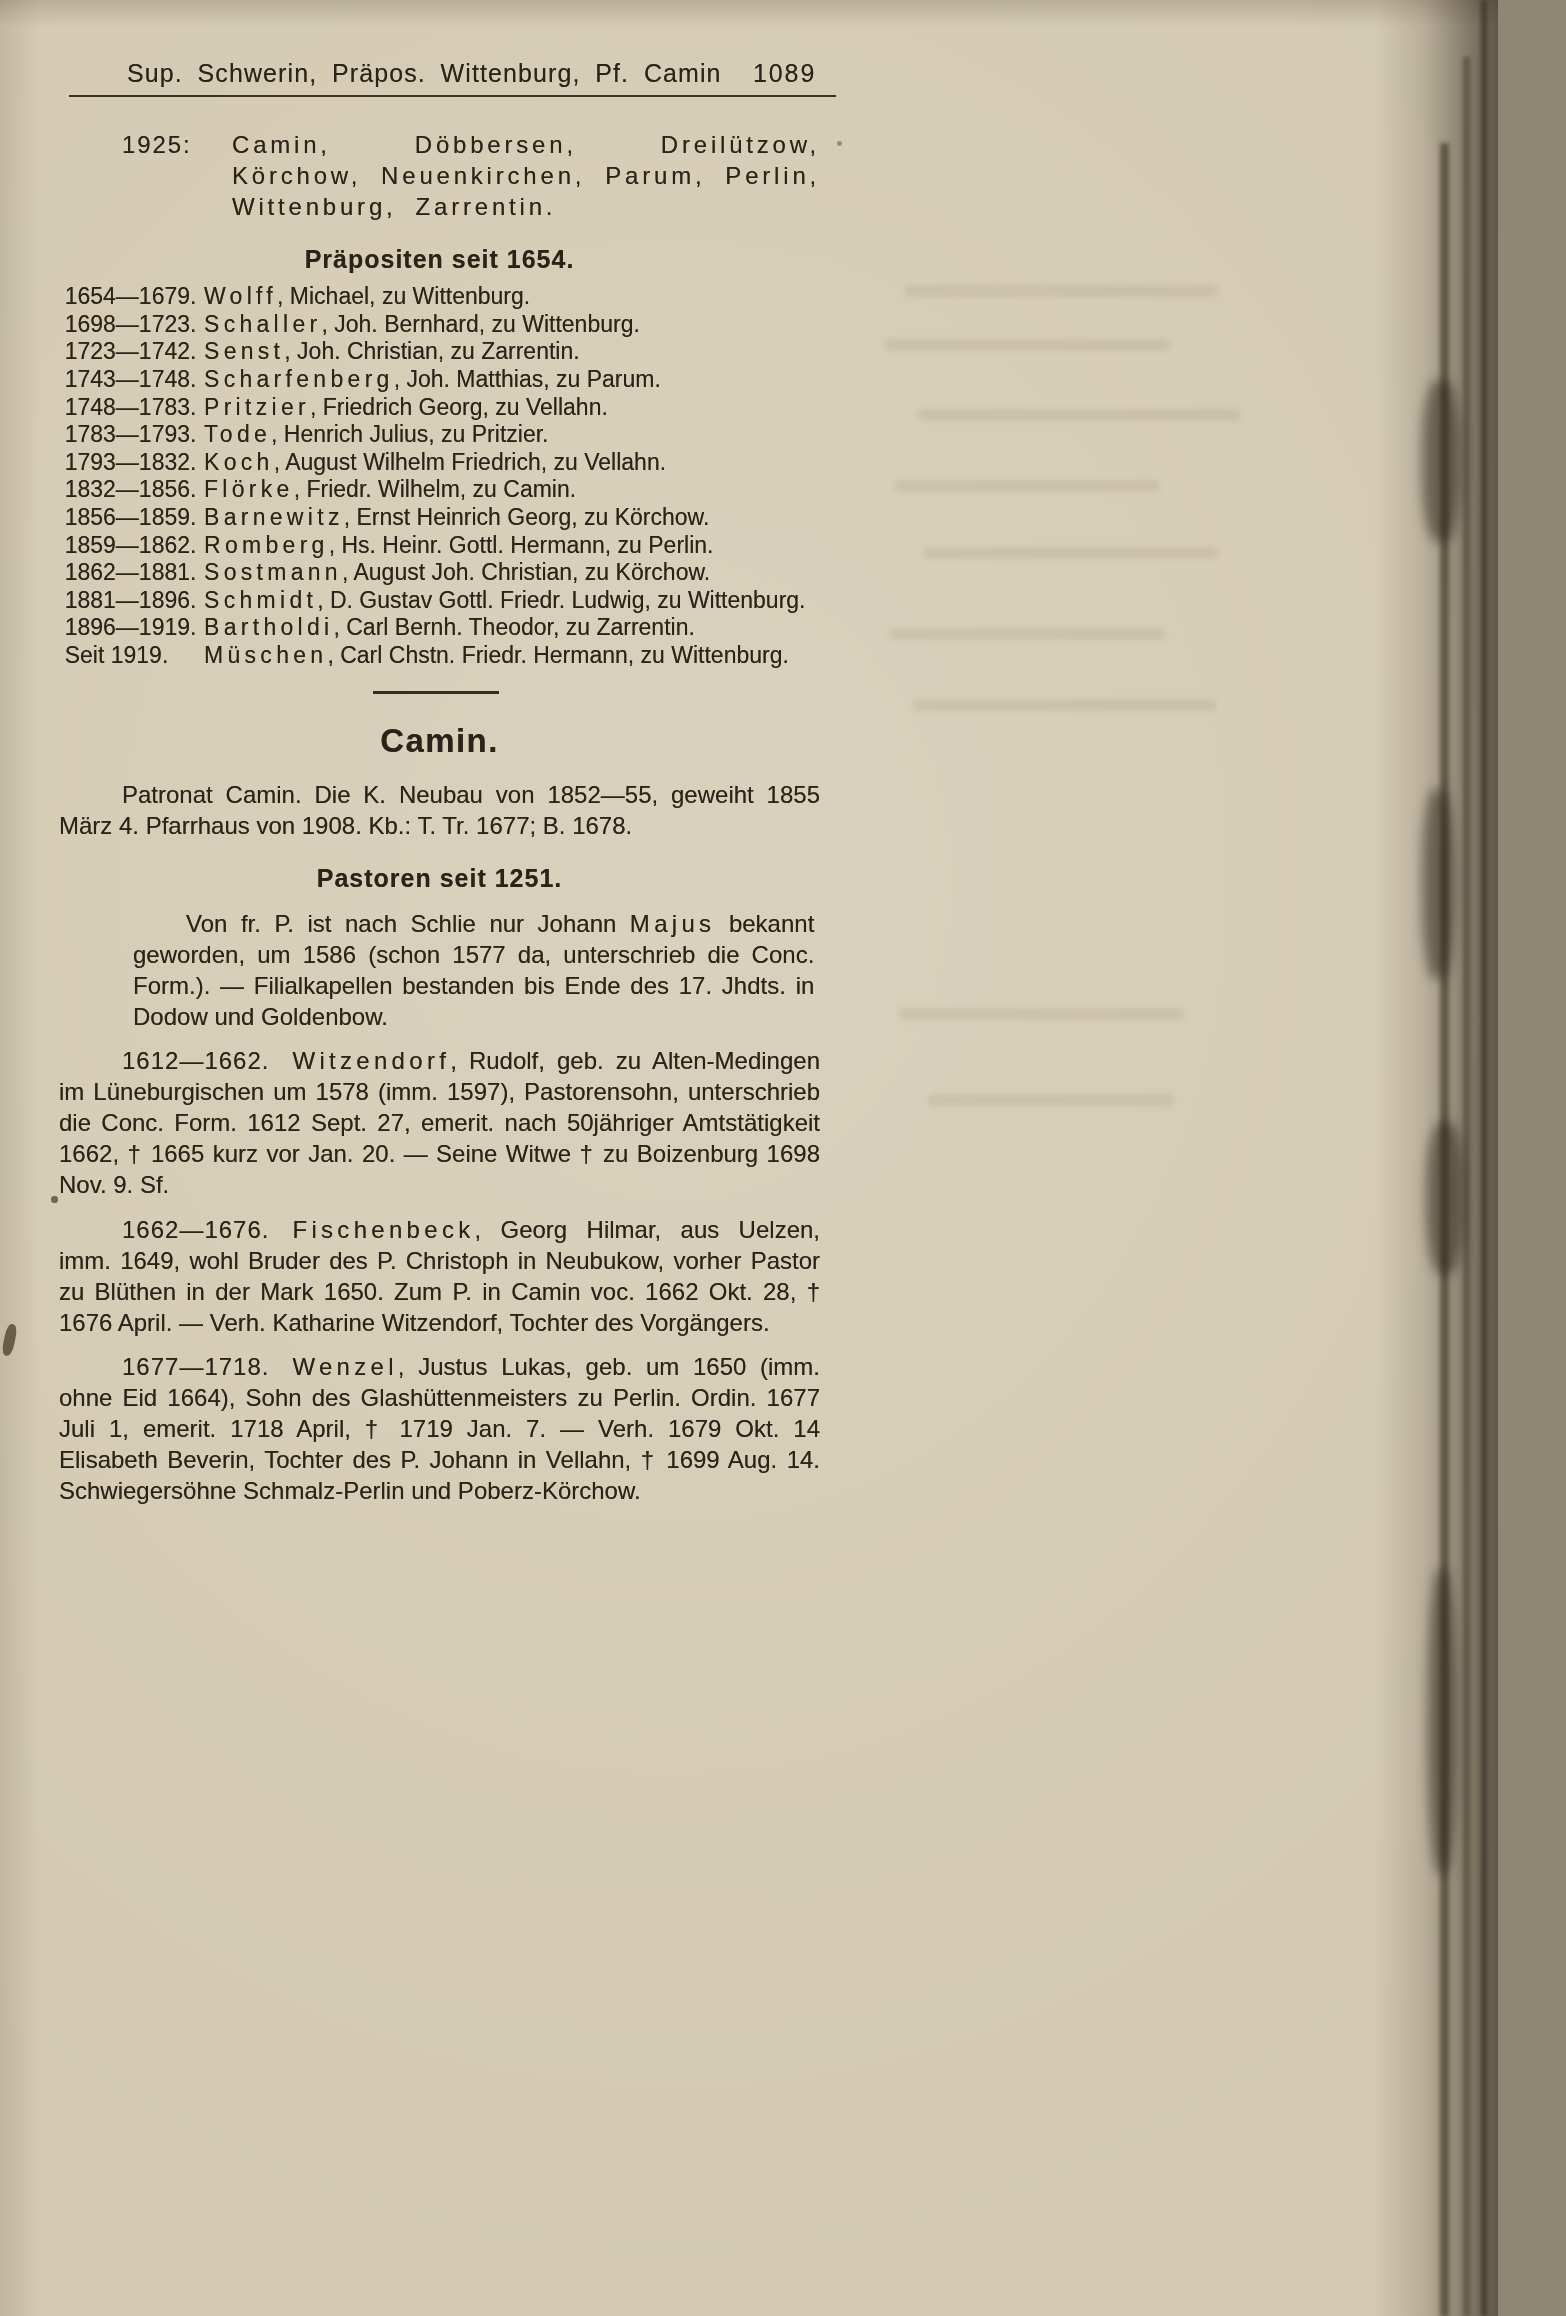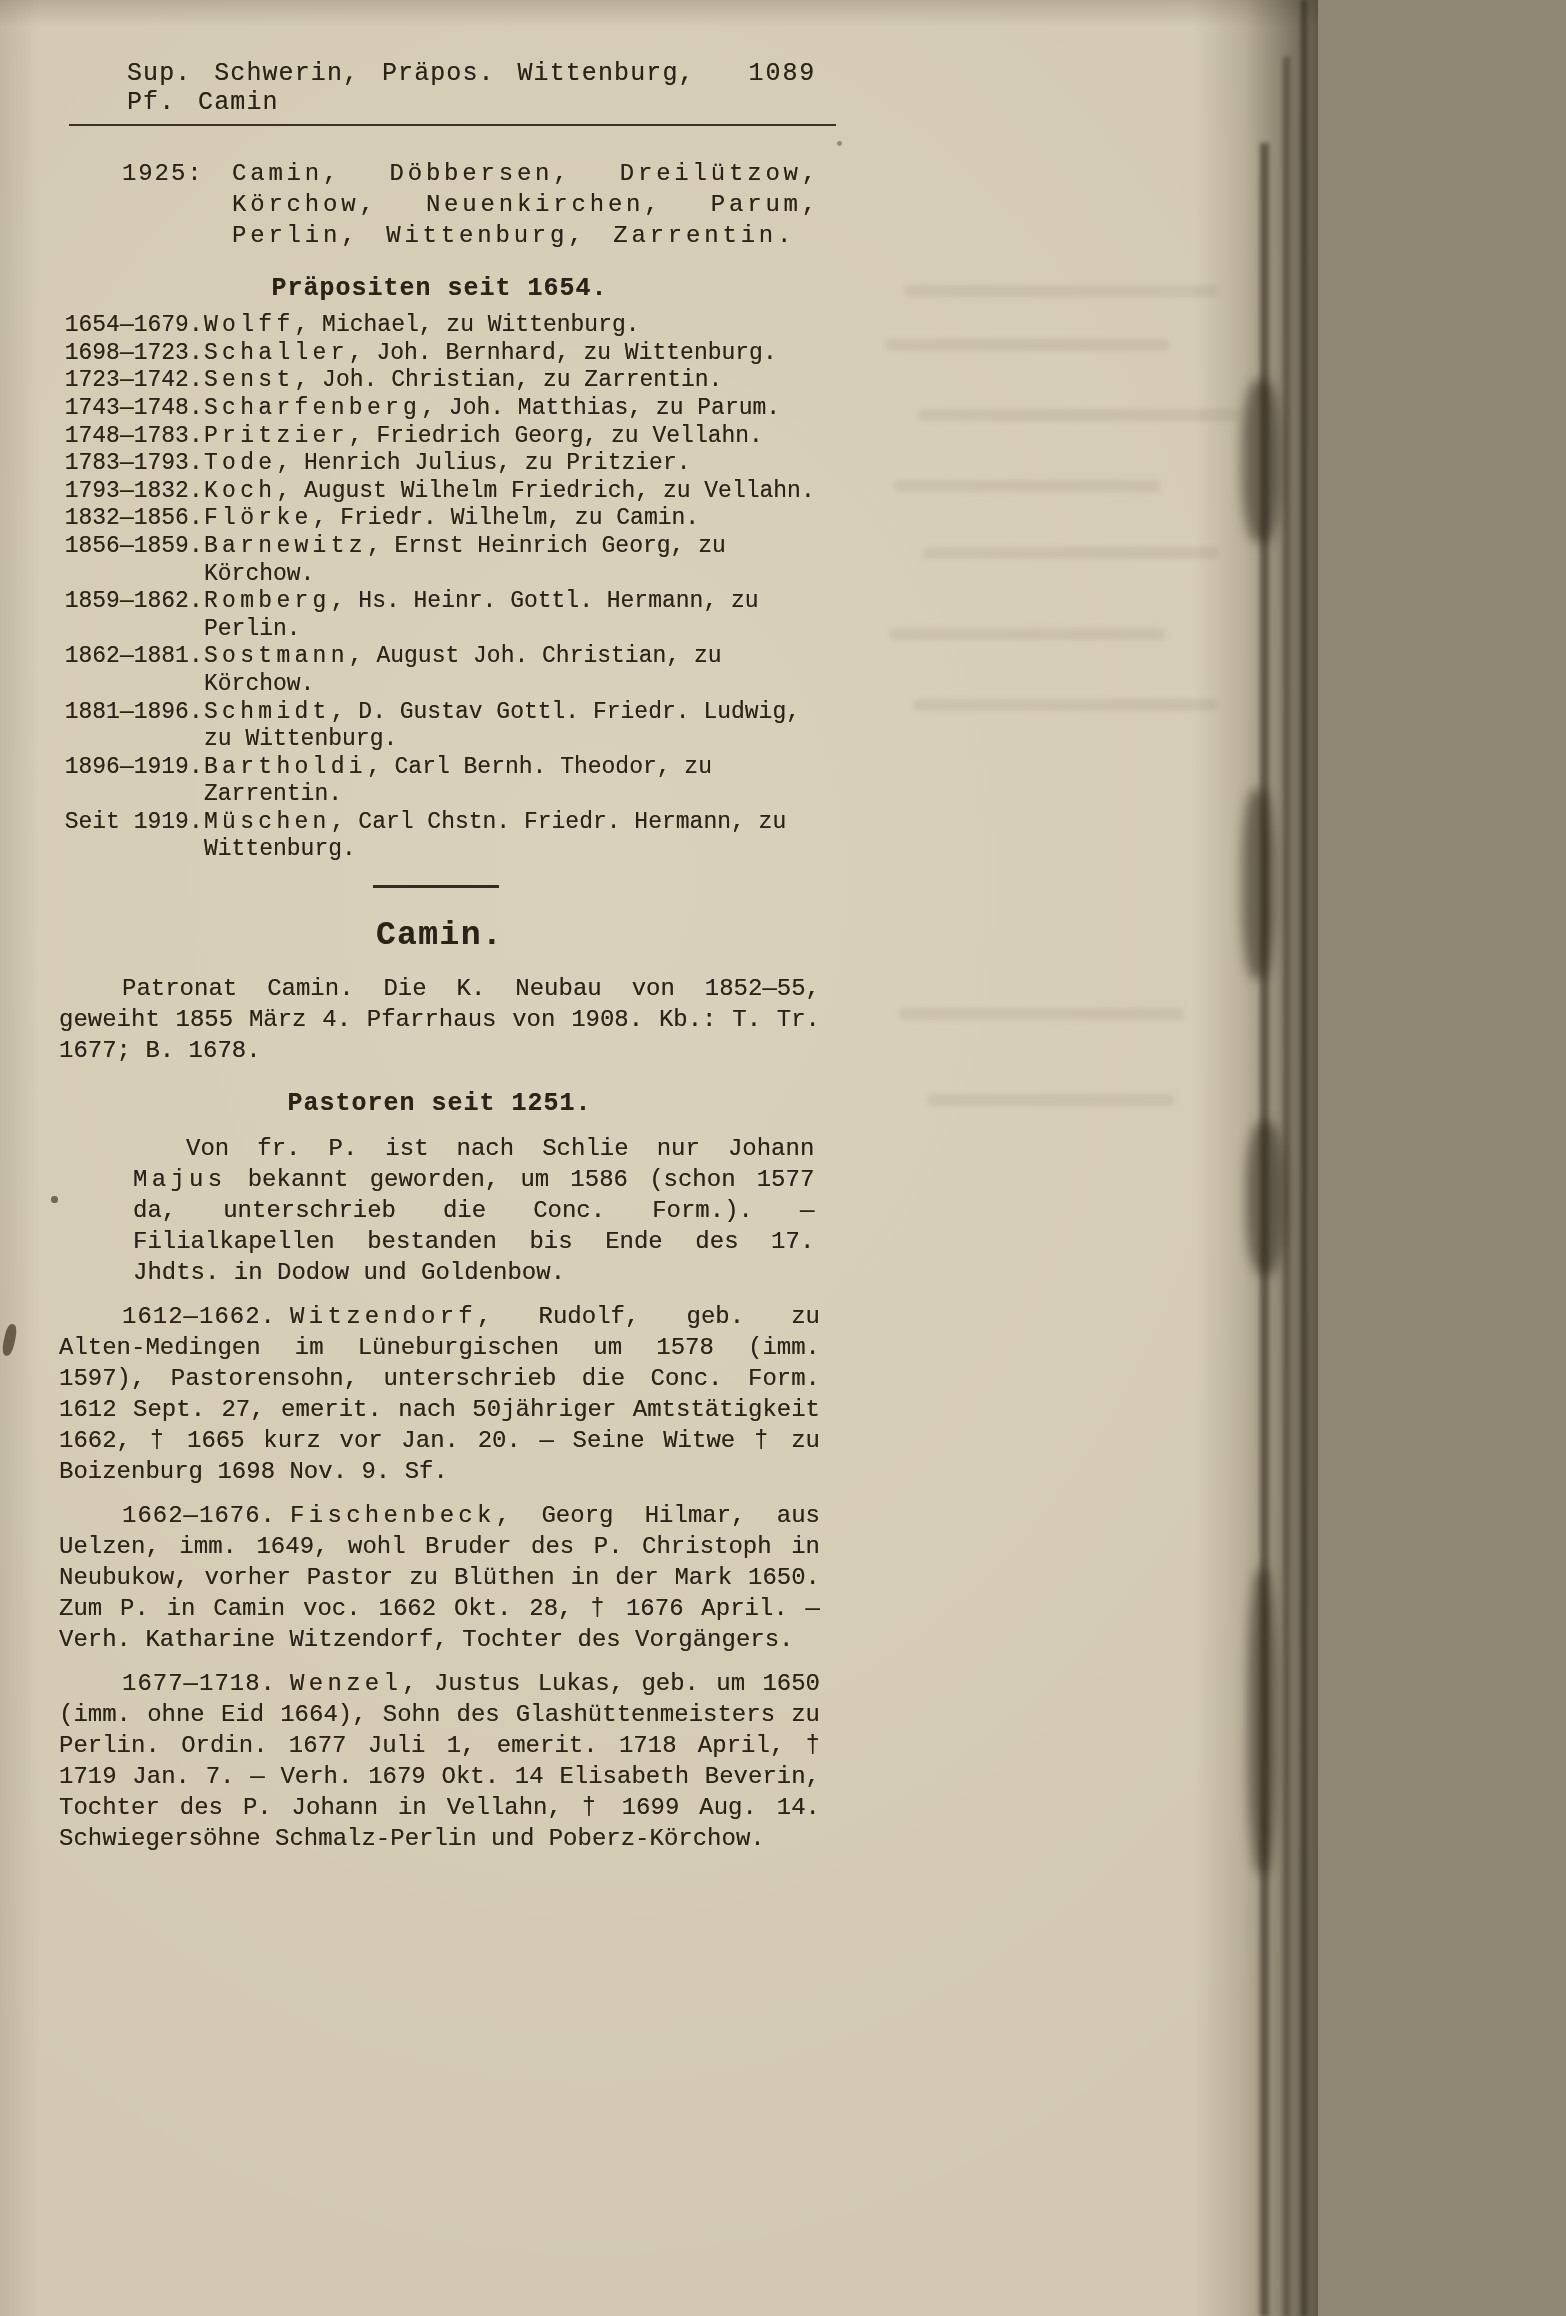--- a/index.html
+++ b/index.html
@@ -1,24 +1,24 @@
 <!DOCTYPE html>
 <html style="font-size:15px"><head>
 <meta charset="utf-8">
 <style>
   * { box-sizing: border-box; }
   html, body { margin: 0; padding: 0; }
   body { background: #8f8774; }
 
   .page {
     position: relative;
-    width: 1318px;
+    width: 1498px;
     height: 2317px;
     overflow: hidden;
-    font-family: Liberation Mono, monospace;
+    font-family: Liberation Sans, sans-serif;
     color: #2b2318;
     background:
       linear-gradient(to bottom, rgba(80,68,48,0.22), rgba(80,68,48,0) 27px),
       linear-gradient(to right, rgba(80,68,48,0.14), rgba(80,68,48,0) 40px),
       radial-gradient(ellipse 120% 90% at 45% 38%, rgba(255,252,242,0.16), rgba(0,0,0,0) 70%),
       #d3c9b2;
     text-shadow: 0 0 0.6px rgba(43,34,22,0.55);
   }
 
   .content { position: absolute; left: 59px; top: 59px; width: 761px; font-size: 24px; }
@@ -41,21 +41,21 @@
 
   .divider { width: 126px; height: 0; border-top: 3.3px solid #352c1e; margin: 21px 0 0 314px; }
 
   .camin-heading { margin: 28.5px 0 0; text-align: center; font-size: 33px; font-weight: bold; letter-spacing: 1.4px; }
 
   .patronat { margin: 19px 0 0; text-indent: 63px; text-align: justify; line-height: 31px; }
 
   .intro-para { margin: 15px 5.7px 0 74px; text-indent: 53px; text-align: justify; line-height: 31px; }
 
   .pastor-para { margin: 13.3px 0 0; text-indent: 63px; text-align: justify; line-height: 31px; }
-  .pastor-para .lead { margin-right: 14px; letter-spacing: 1px; }
+  .pastor-para .lead { margin-right: 23px; letter-spacing: 1px; }
 
   
   .edge-shadow {
     position: absolute; top: 0; right: 0; bottom: 0; width: 124px; pointer-events: none;
     background: linear-gradient(to right, rgba(62,52,34,0) 0%, rgba(62,52,34,0.18) 40%, rgba(47,39,25,0.45) 72%, rgba(35,28,17,0.66) 100%);
   }
   .edge-strip { position: absolute; pointer-events: none; background: rgba(44,36,22,0.55); filter: blur(1.9px); }
   .strip1 { right: 49px; top: 143px; bottom: 0; width: 8.6px; }
   .strip2 { right: 28.5px; top: 57px;  bottom: 0; width: 6.7px; background: rgba(44,36,22,0.40); }
   .strip3 { right: 11.4px; top: 0;     bottom: 0; width: 5.7px; background: rgba(30,24,14,0.50); }

